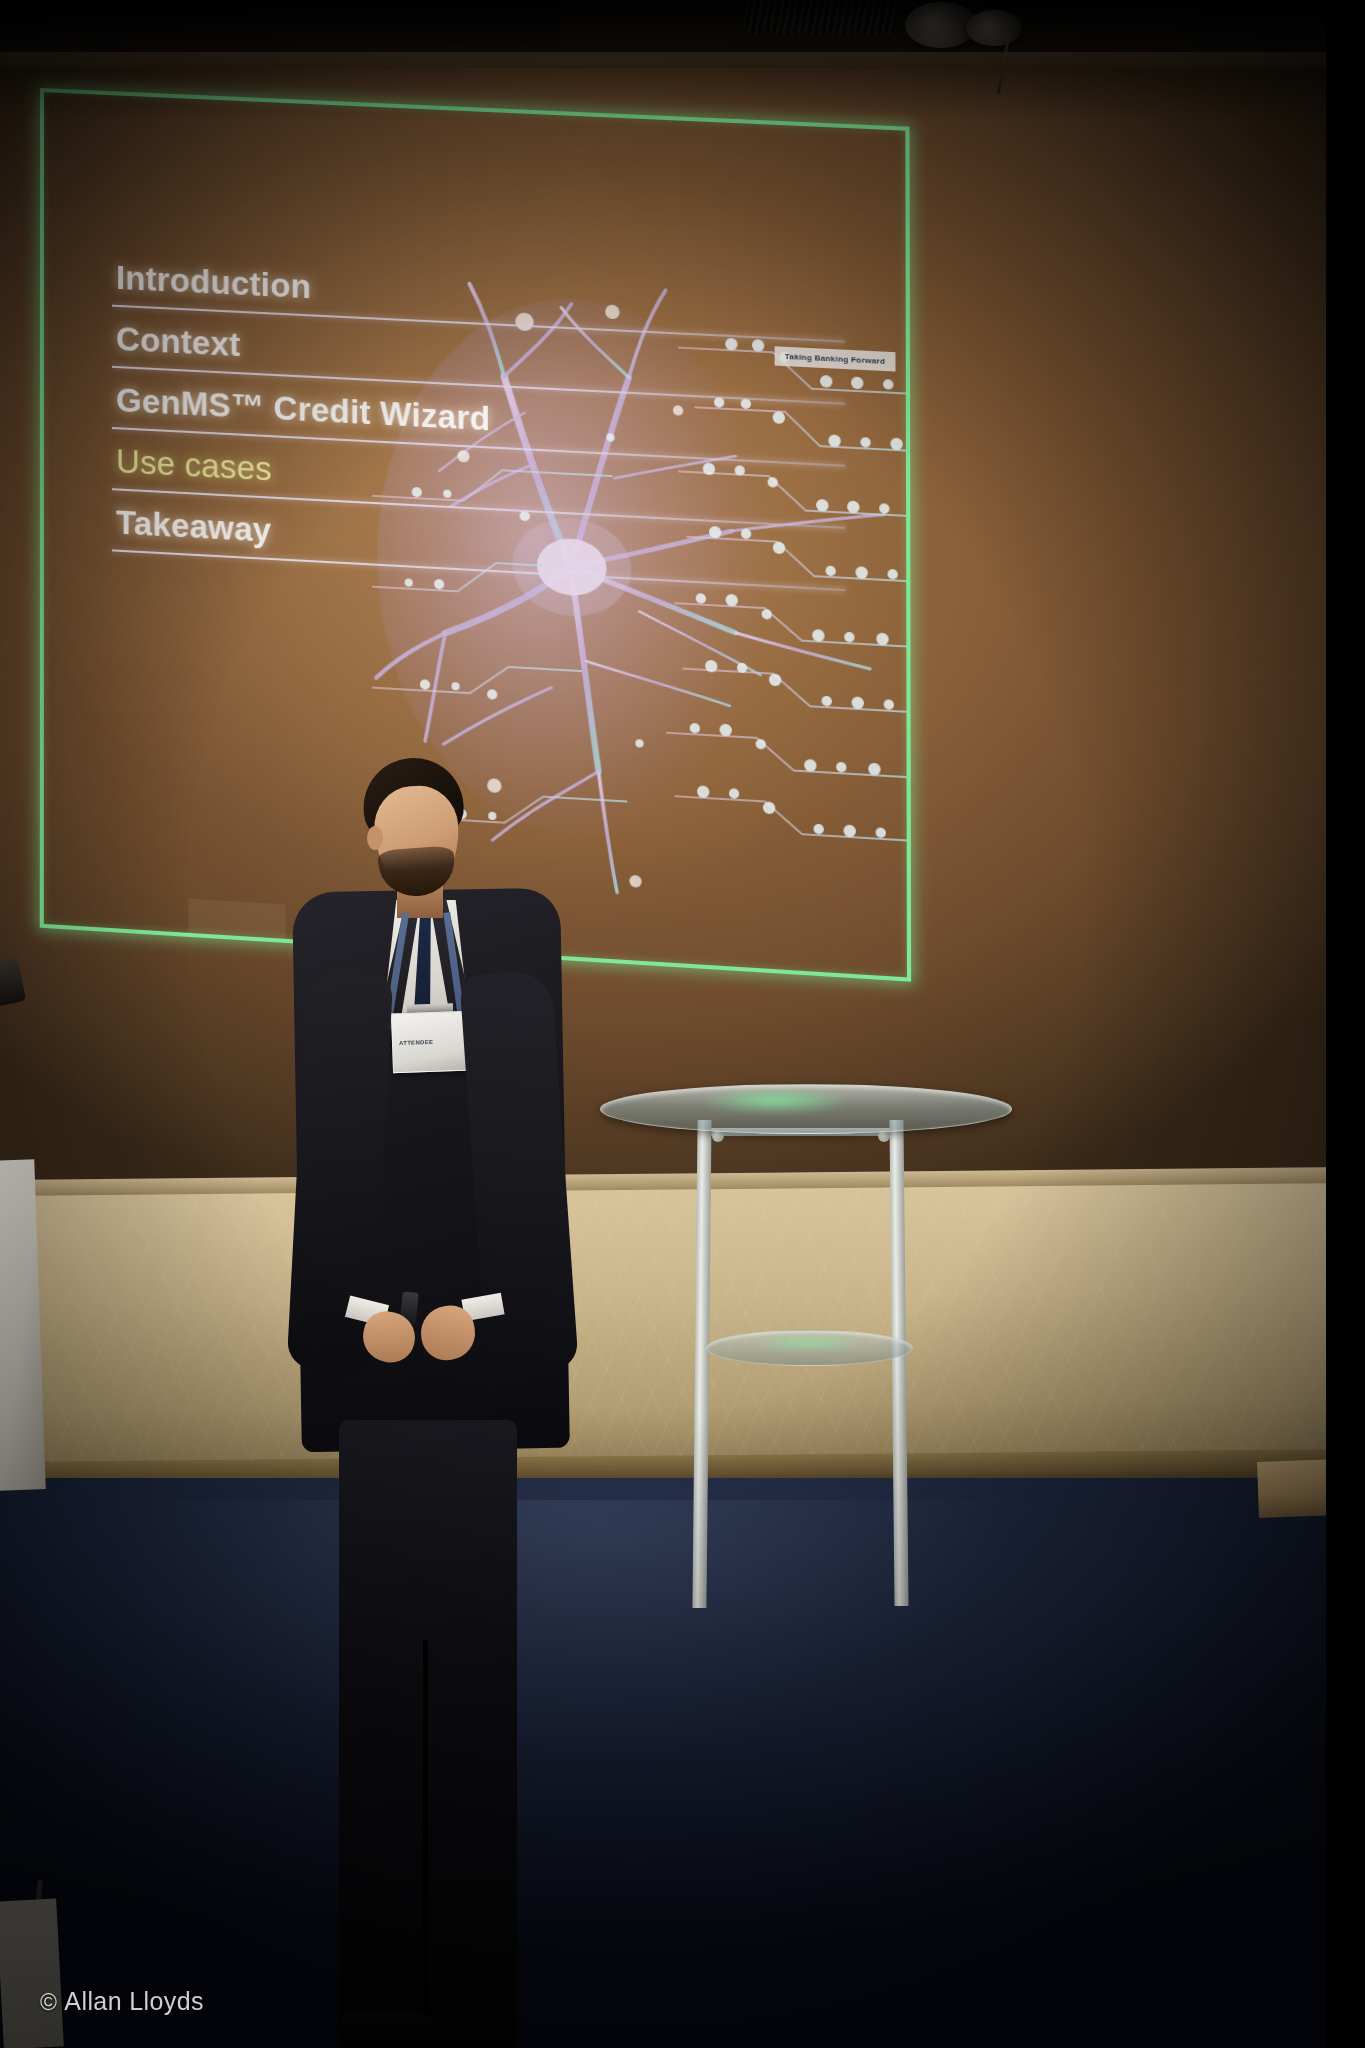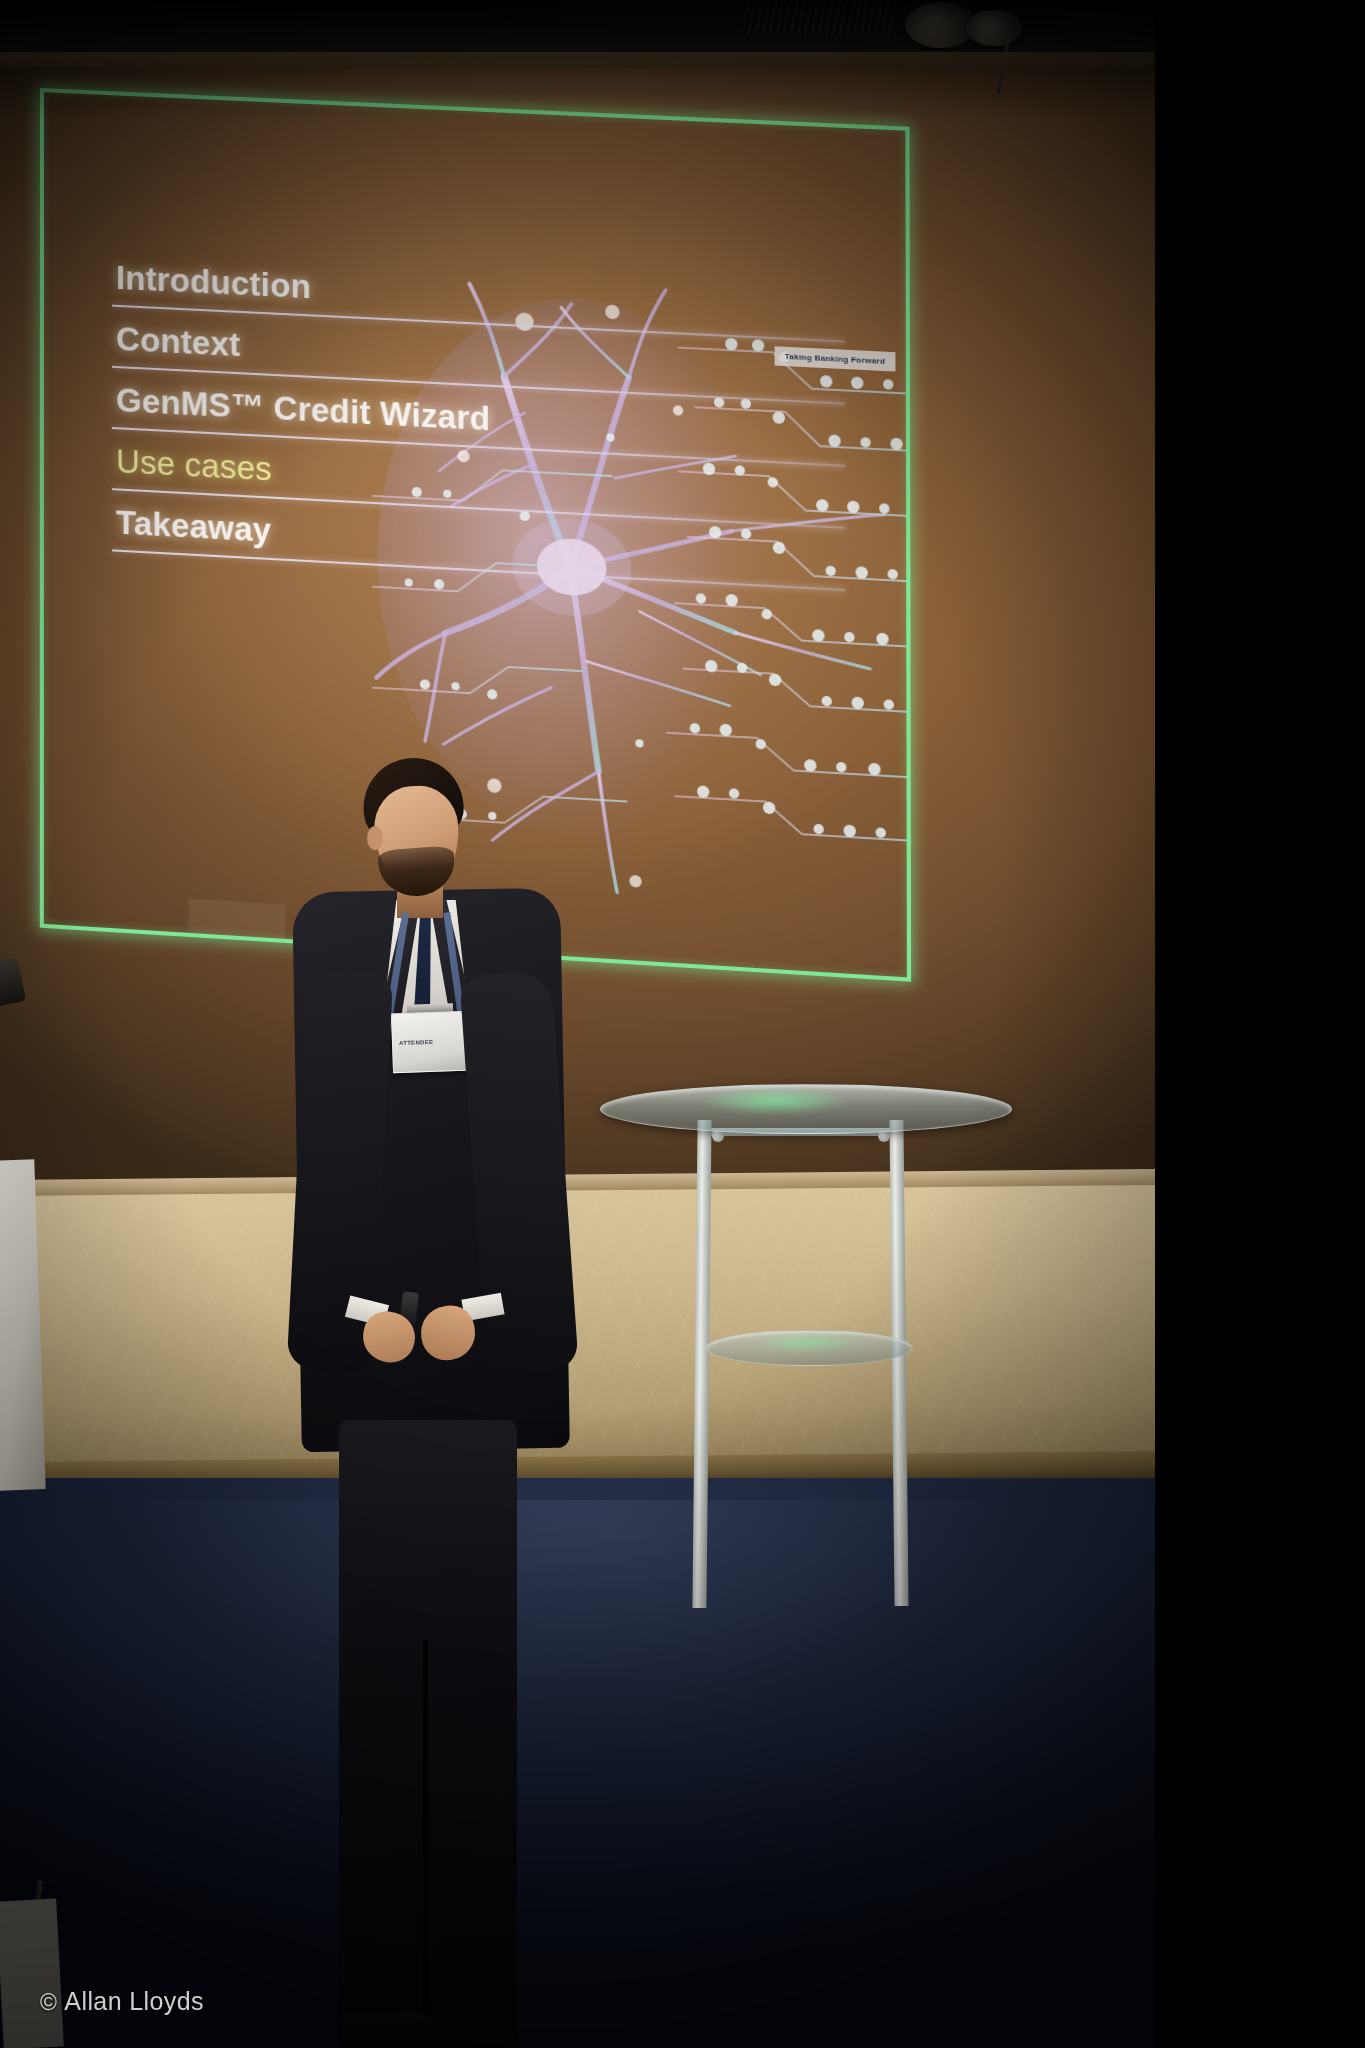--- a/index.html
+++ b/index.html
@@ -1,20 +1,20 @@
 <!DOCTYPE html>
 <html><head>
 <meta charset="utf-8">
 <style>
   html,body{margin:0;padding:0;background:#000;}
   body{font-family:"Liberation Sans",sans-serif;}
 
   #stage{
     position:relative;
-    width:1155px;height:2048px;
+    width:1326px;height:2048px;
     overflow:hidden;
     background:#a21caf;
   }
 
   
   .wall{
     position:absolute;left:0;top:0;width:1365px;height:1215px;
     background:
       radial-gradient(ellipse 900px 700px at 46% 46%, #9f7245 0%, #8a6039 38%, #6d4b2d 66%, #4e3721 88%, #3a2a19 100%),
       linear-gradient(180deg,#2e2219 0%,#5b402a 10%,#7a5835 30%,#6a4c2e 70%,#4b361f 100%);

